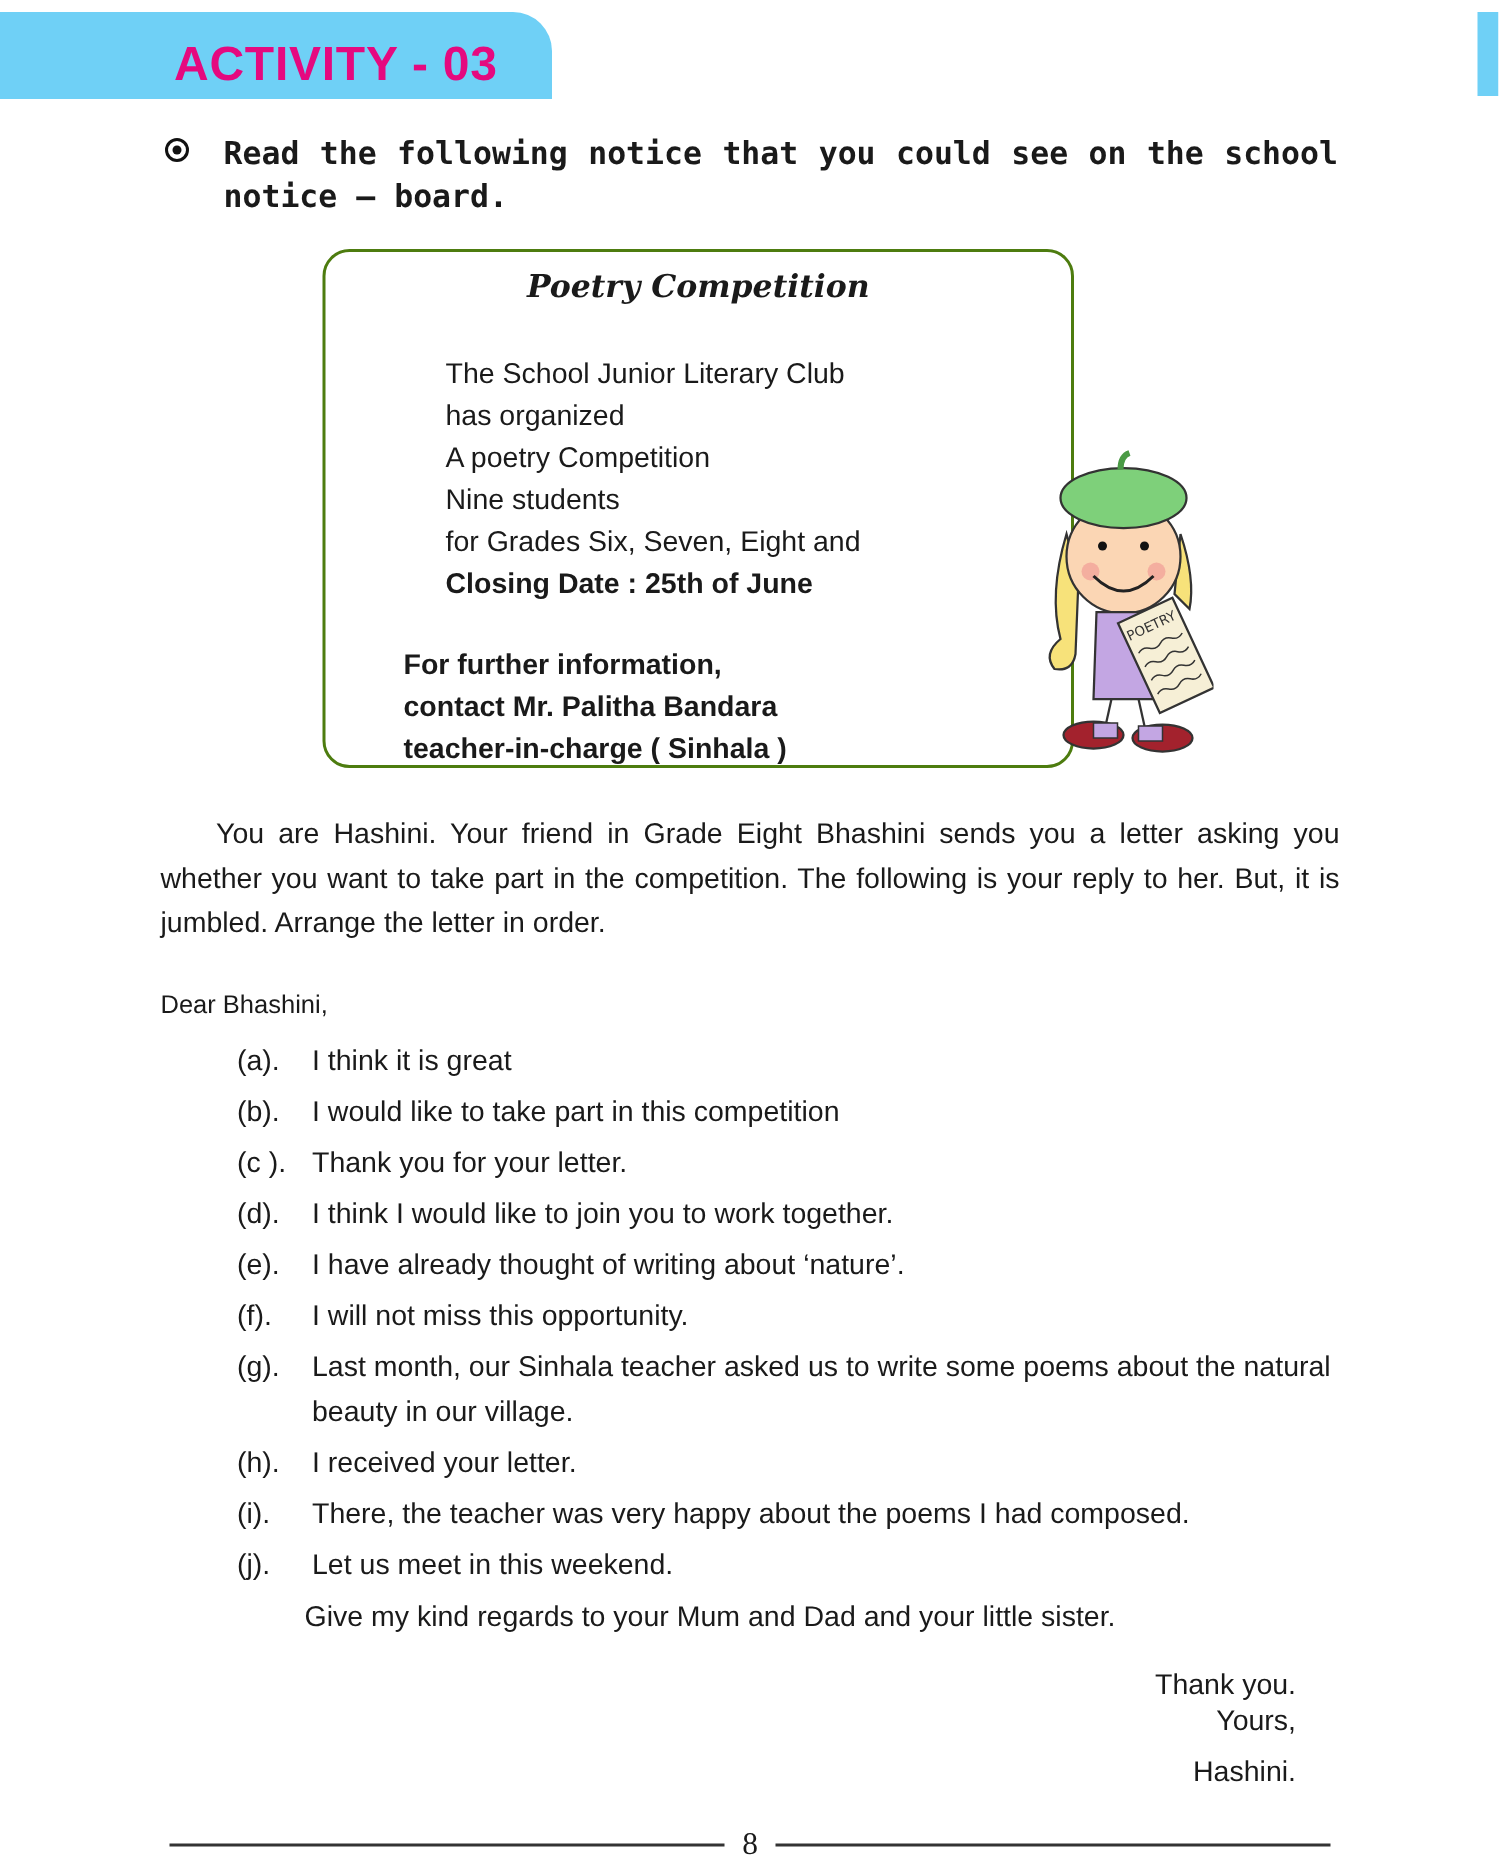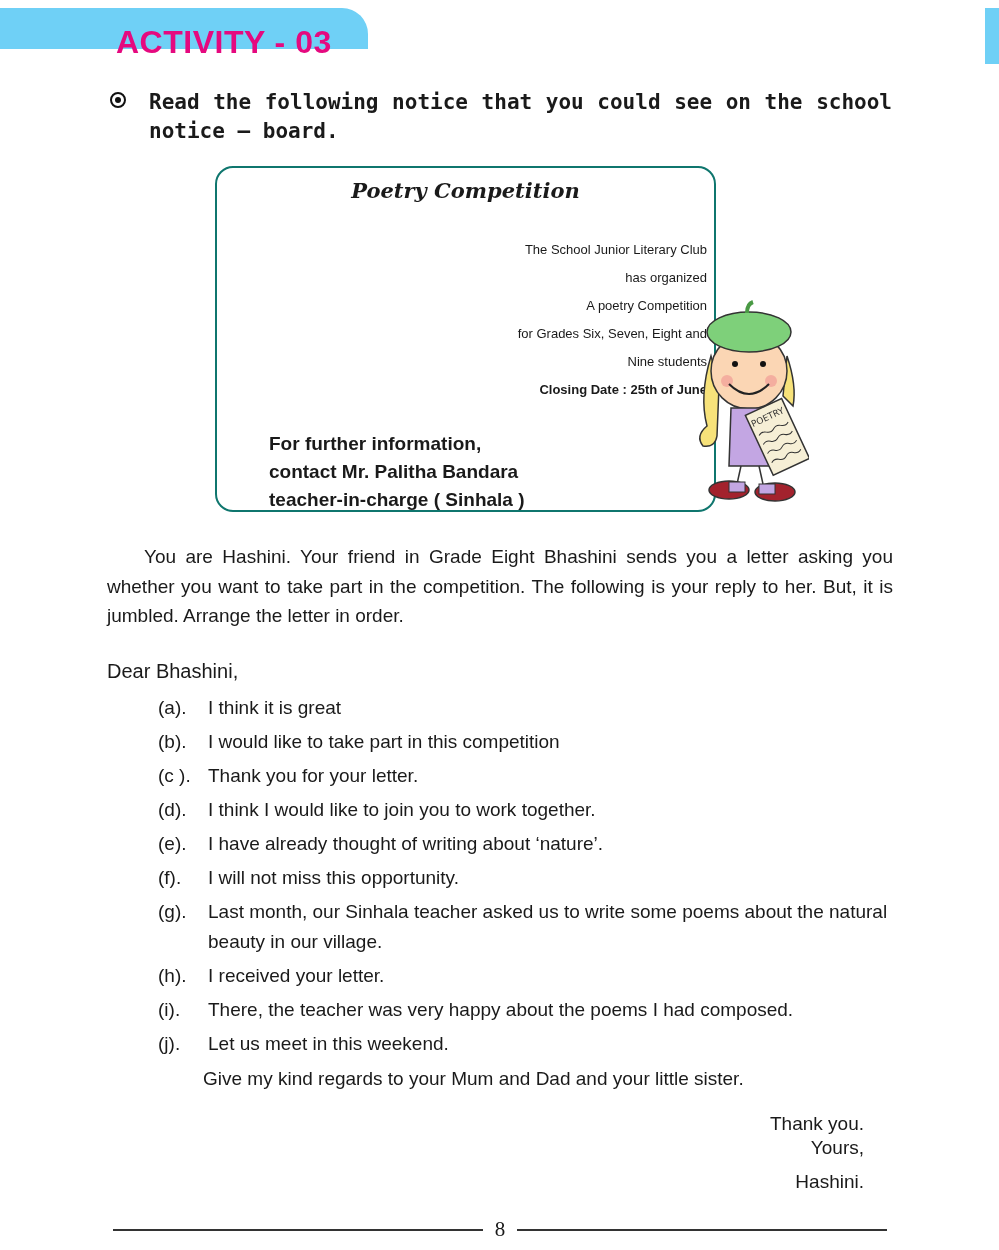--- a/index.html
+++ b/index.html
@@ -1,43 +1,43 @@
 <!DOCTYPE html>
 <html><head>
 <meta charset="utf-8">
 <style>
   html, body { margin:0; padding:0; }
   body { width:999px; height:1250px; background:#ffffff; position:relative; overflow:hidden;
          font-family:"Liberation Sans", sans-serif; color:#1a1a1a; }
-  .banner { position:absolute; left:0; top:8px; width:368px; height:41px; background:#6fd0f6;
+  .banner { position:absolute; left:0; top:8px; width:368px; height:58px; background:#6fd0f6;
             border-top-right-radius:26px; }
   .banner-title { position:absolute; left:116px; top:16px; font-size:32px; font-weight:bold;
                   color:#e5097f; letter-spacing:0.5px; }
   .side-tab { position:absolute; left:985px; top:8px; width:14px; height:56px; background:#6fd0f6; }
   .instruction { position:absolute; left:110px; top:88px; width:782px; }
   .bullet-icon { position:absolute; left:0; top:4px; width:16px; height:16px; border:2px solid #111;
                  border-radius:50%; box-sizing:border-box; }
   .bullet-icon::after { content:""; position:absolute; left:3px; top:3px; width:6px; height:6px;
                         background:#111; border-radius:50%; }
   .instruction-text { margin-left:39px; font-family:"DejaVu Sans Mono", monospace; font-weight:bold;
                       font-size:21px; line-height:29px; text-align:justify; text-align-last:left; }
-  .notice { position:absolute; left:215px; top:166px; width:501px; height:346px; border:2px solid #0f766e;
+  .notice { position:absolute; left:215px; top:166px; width:501px; height:346px; border:2px solid #4d7c0f;
             border-radius:18px; box-sizing:border-box; }
   .notice-title { position:absolute; left:0; right:0; top:10px; text-align:center;
                   font-family:"DejaVu Serif", serif; font-style:italic; font-weight:bold; font-size:21px; }
-  .notice-body { position:absolute; left:80px; width:410px; top:68px; text-align:right;
-                 font-size:13px; line-height:28px; }
+  .notice-body { position:absolute; left:80px; width:410px; top:68px; text-align:left;
+                 font-size:19px; line-height:28px; }
   .notice-body .bold { font-weight:bold; }
   .notice-contact { position:absolute; left:52px; top:262px; font-size:19px; font-weight:bold;
                     line-height:28px; }
   .girl { position:absolute; left:472px; top:118px; width:120px; height:220px; }
   .para { position:absolute; left:107px; top:542px; width:786px; font-size:19px; line-height:29.5px;
           text-align:justify; }
   .para .indent { display:inline-block; width:37px; }
-  .greeting { position:absolute; left:107px; top:660px; font-size:20px; }
+  .greeting { position:absolute; left:107px; top:660px; font-size:17px; }
   .list { position:absolute; left:158px; top:693px; width:740px; }
   .li { position:relative; font-size:19px; line-height:30px; margin-bottom:4px; }
   .li .lbl { position:absolute; left:0; top:0; }
   .li .txt { display:block; margin-left:50px; }
   .closing { position:absolute; left:203px; top:1068px; font-size:19px; }
   .sign { position:absolute; right:135px; font-size:19px; text-align:right; }
   .footer-line { position:absolute; top:1229px; height:2px; background:#333; }
   .page-num { position:absolute; left:490px; top:1217px; font-family:"Liberation Serif", serif;
               font-size:21px; width:20px; text-align:center; }
 </style>
@@ -53,22 +53,22 @@
   <span class="bullet-icon"></span>
   <div class="instruction-text">Read the following notice that you could see on the school notice – board.</div>
 </div>
 
 <div class="notice">
   <div class="notice-title">Poetry Competition</div>
   <div class="notice-body">
     <div>The School Junior Literary Club</div>
     <div>has organized</div>
     <div>A poetry Competition</div>
+    <div>Nine students</div>
     <div>for Grades Six, Seven, Eight and</div>
-    <div>Nine students</div>
     <div class="bold">Closing Date :  25th of June</div>
   </div>
   <div class="notice-contact">
     <div>For further information,</div>
     <div>contact Mr. Palitha Bandara</div>
     <div>teacher-in-charge ( Sinhala )</div>
   </div>
   <svg class="girl" viewBox="0 0 120 220">
 
     <path d="M22 70 Q10 110 18 140 Q6 150 14 160 Q26 162 28 150 L30 100 Z" fill="#f7e27a" stroke="#333" stroke-width="1.5"></path>

